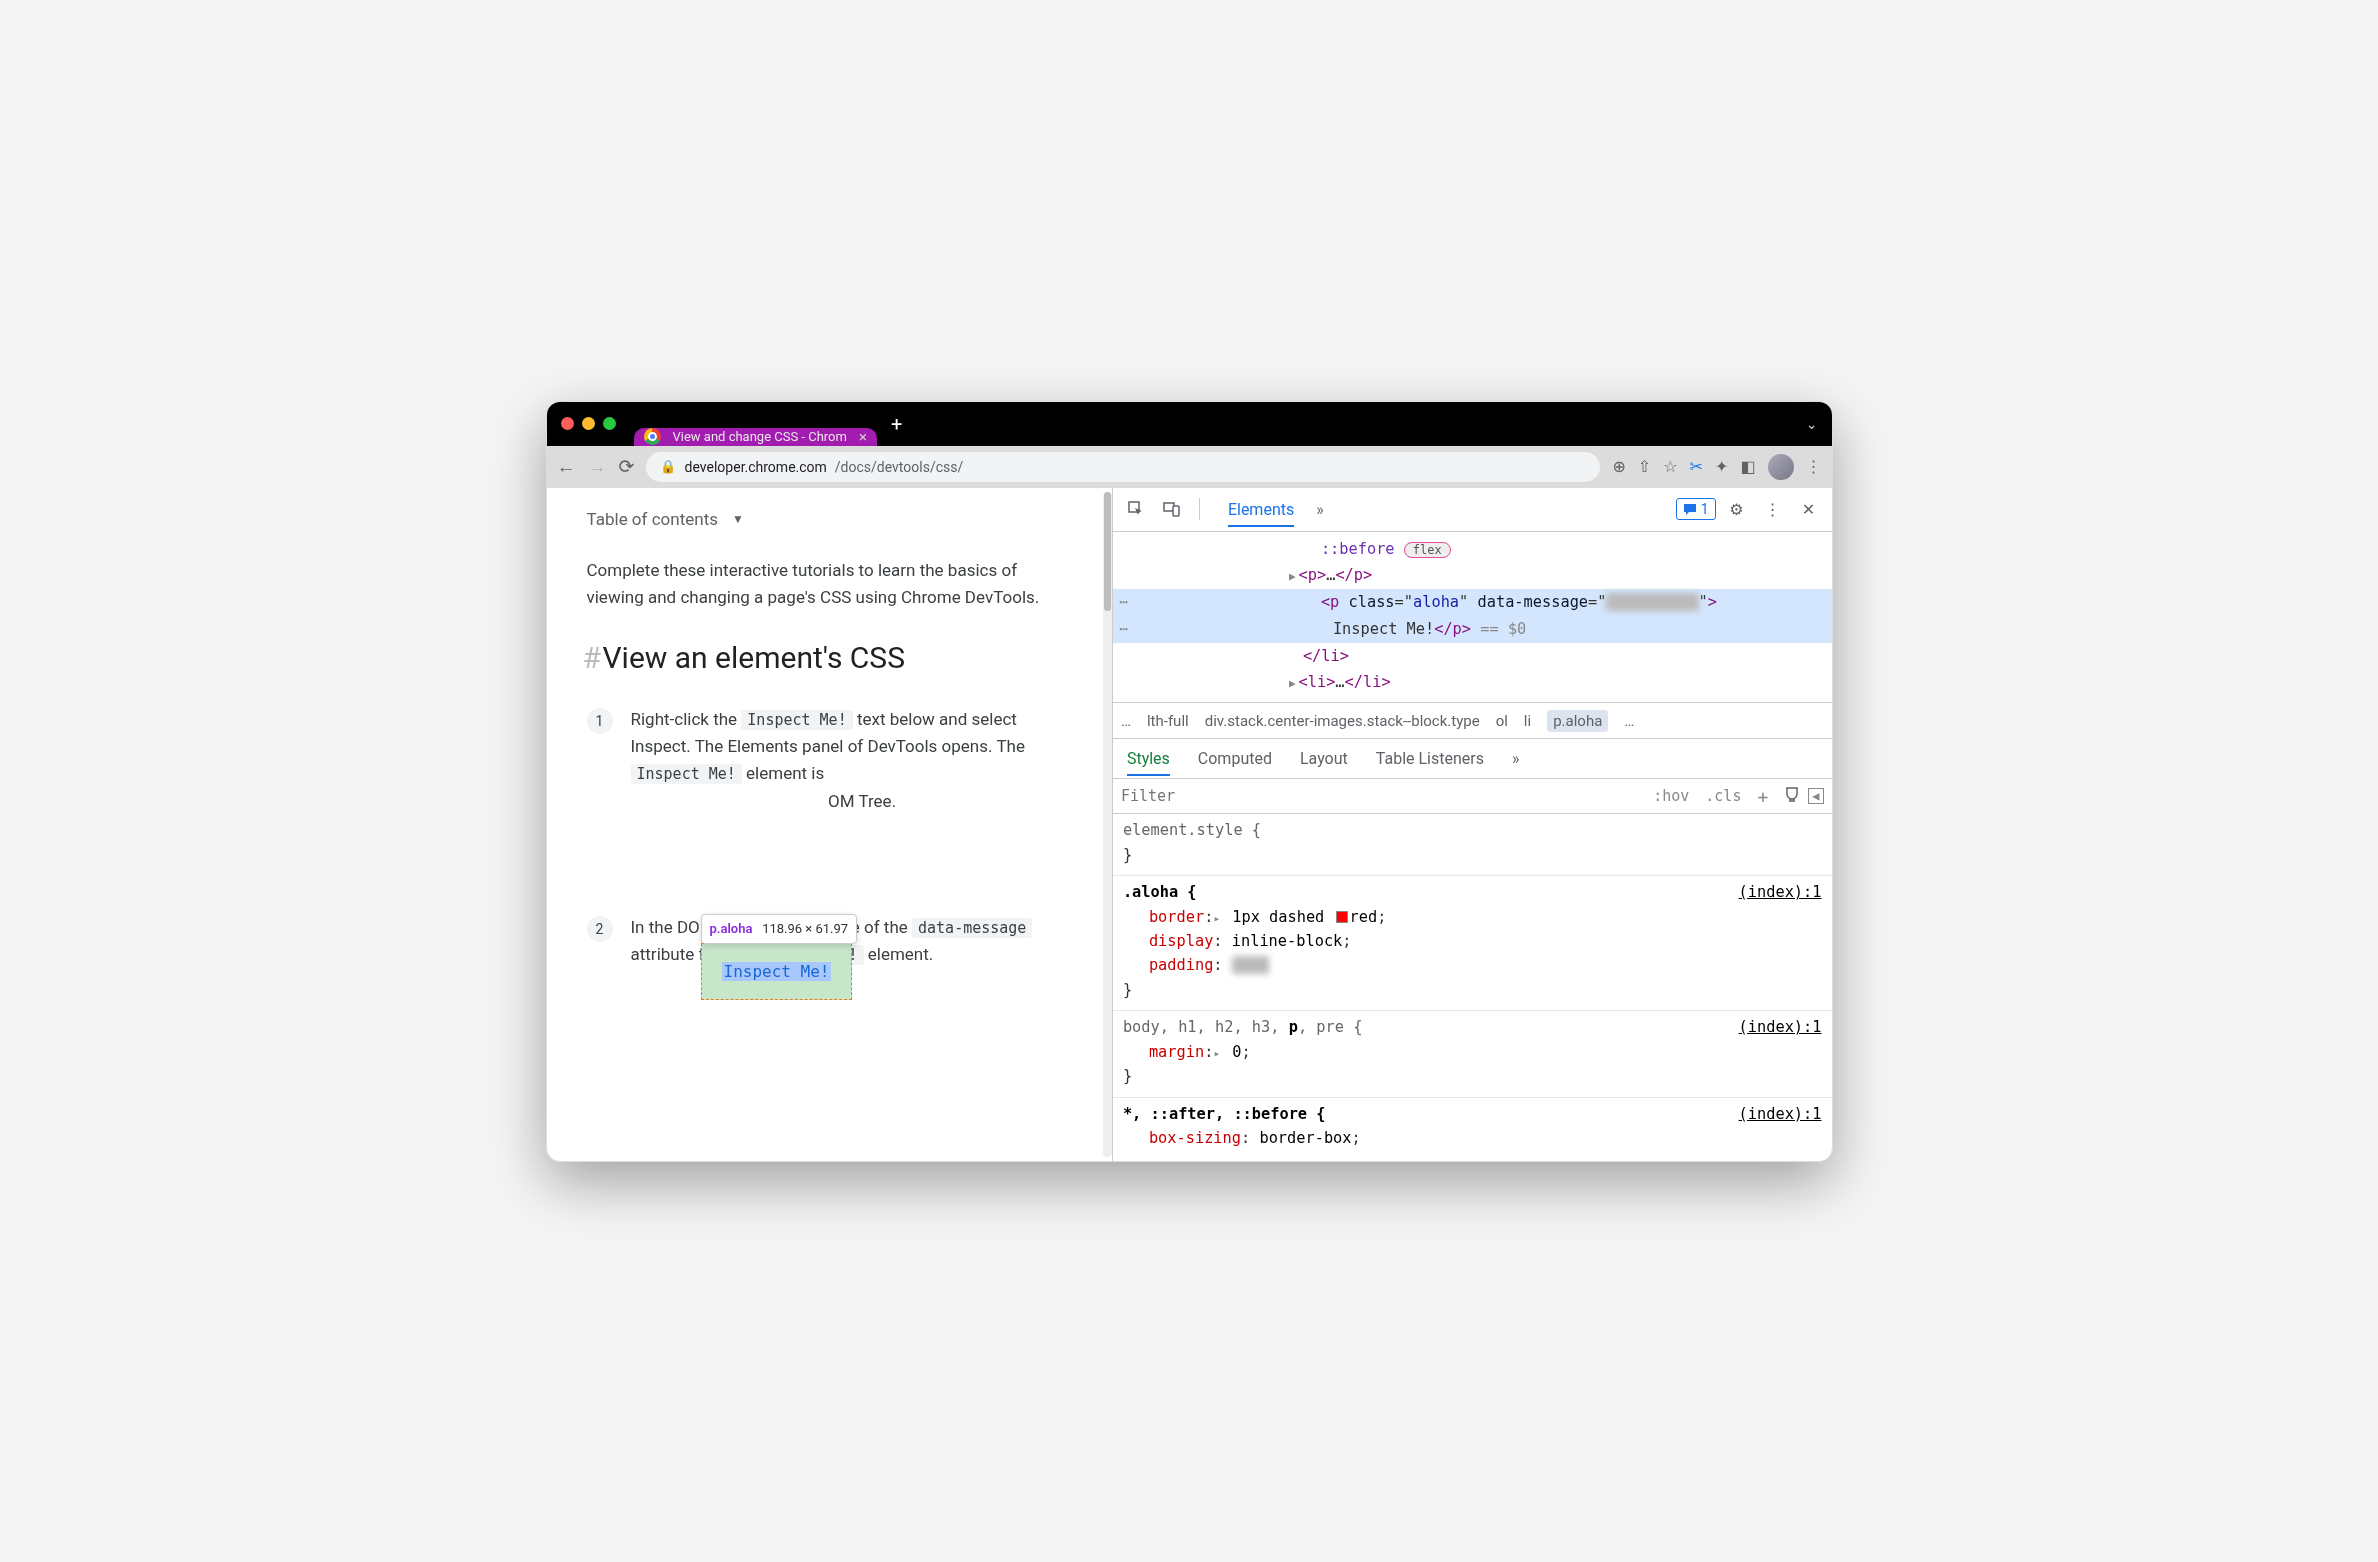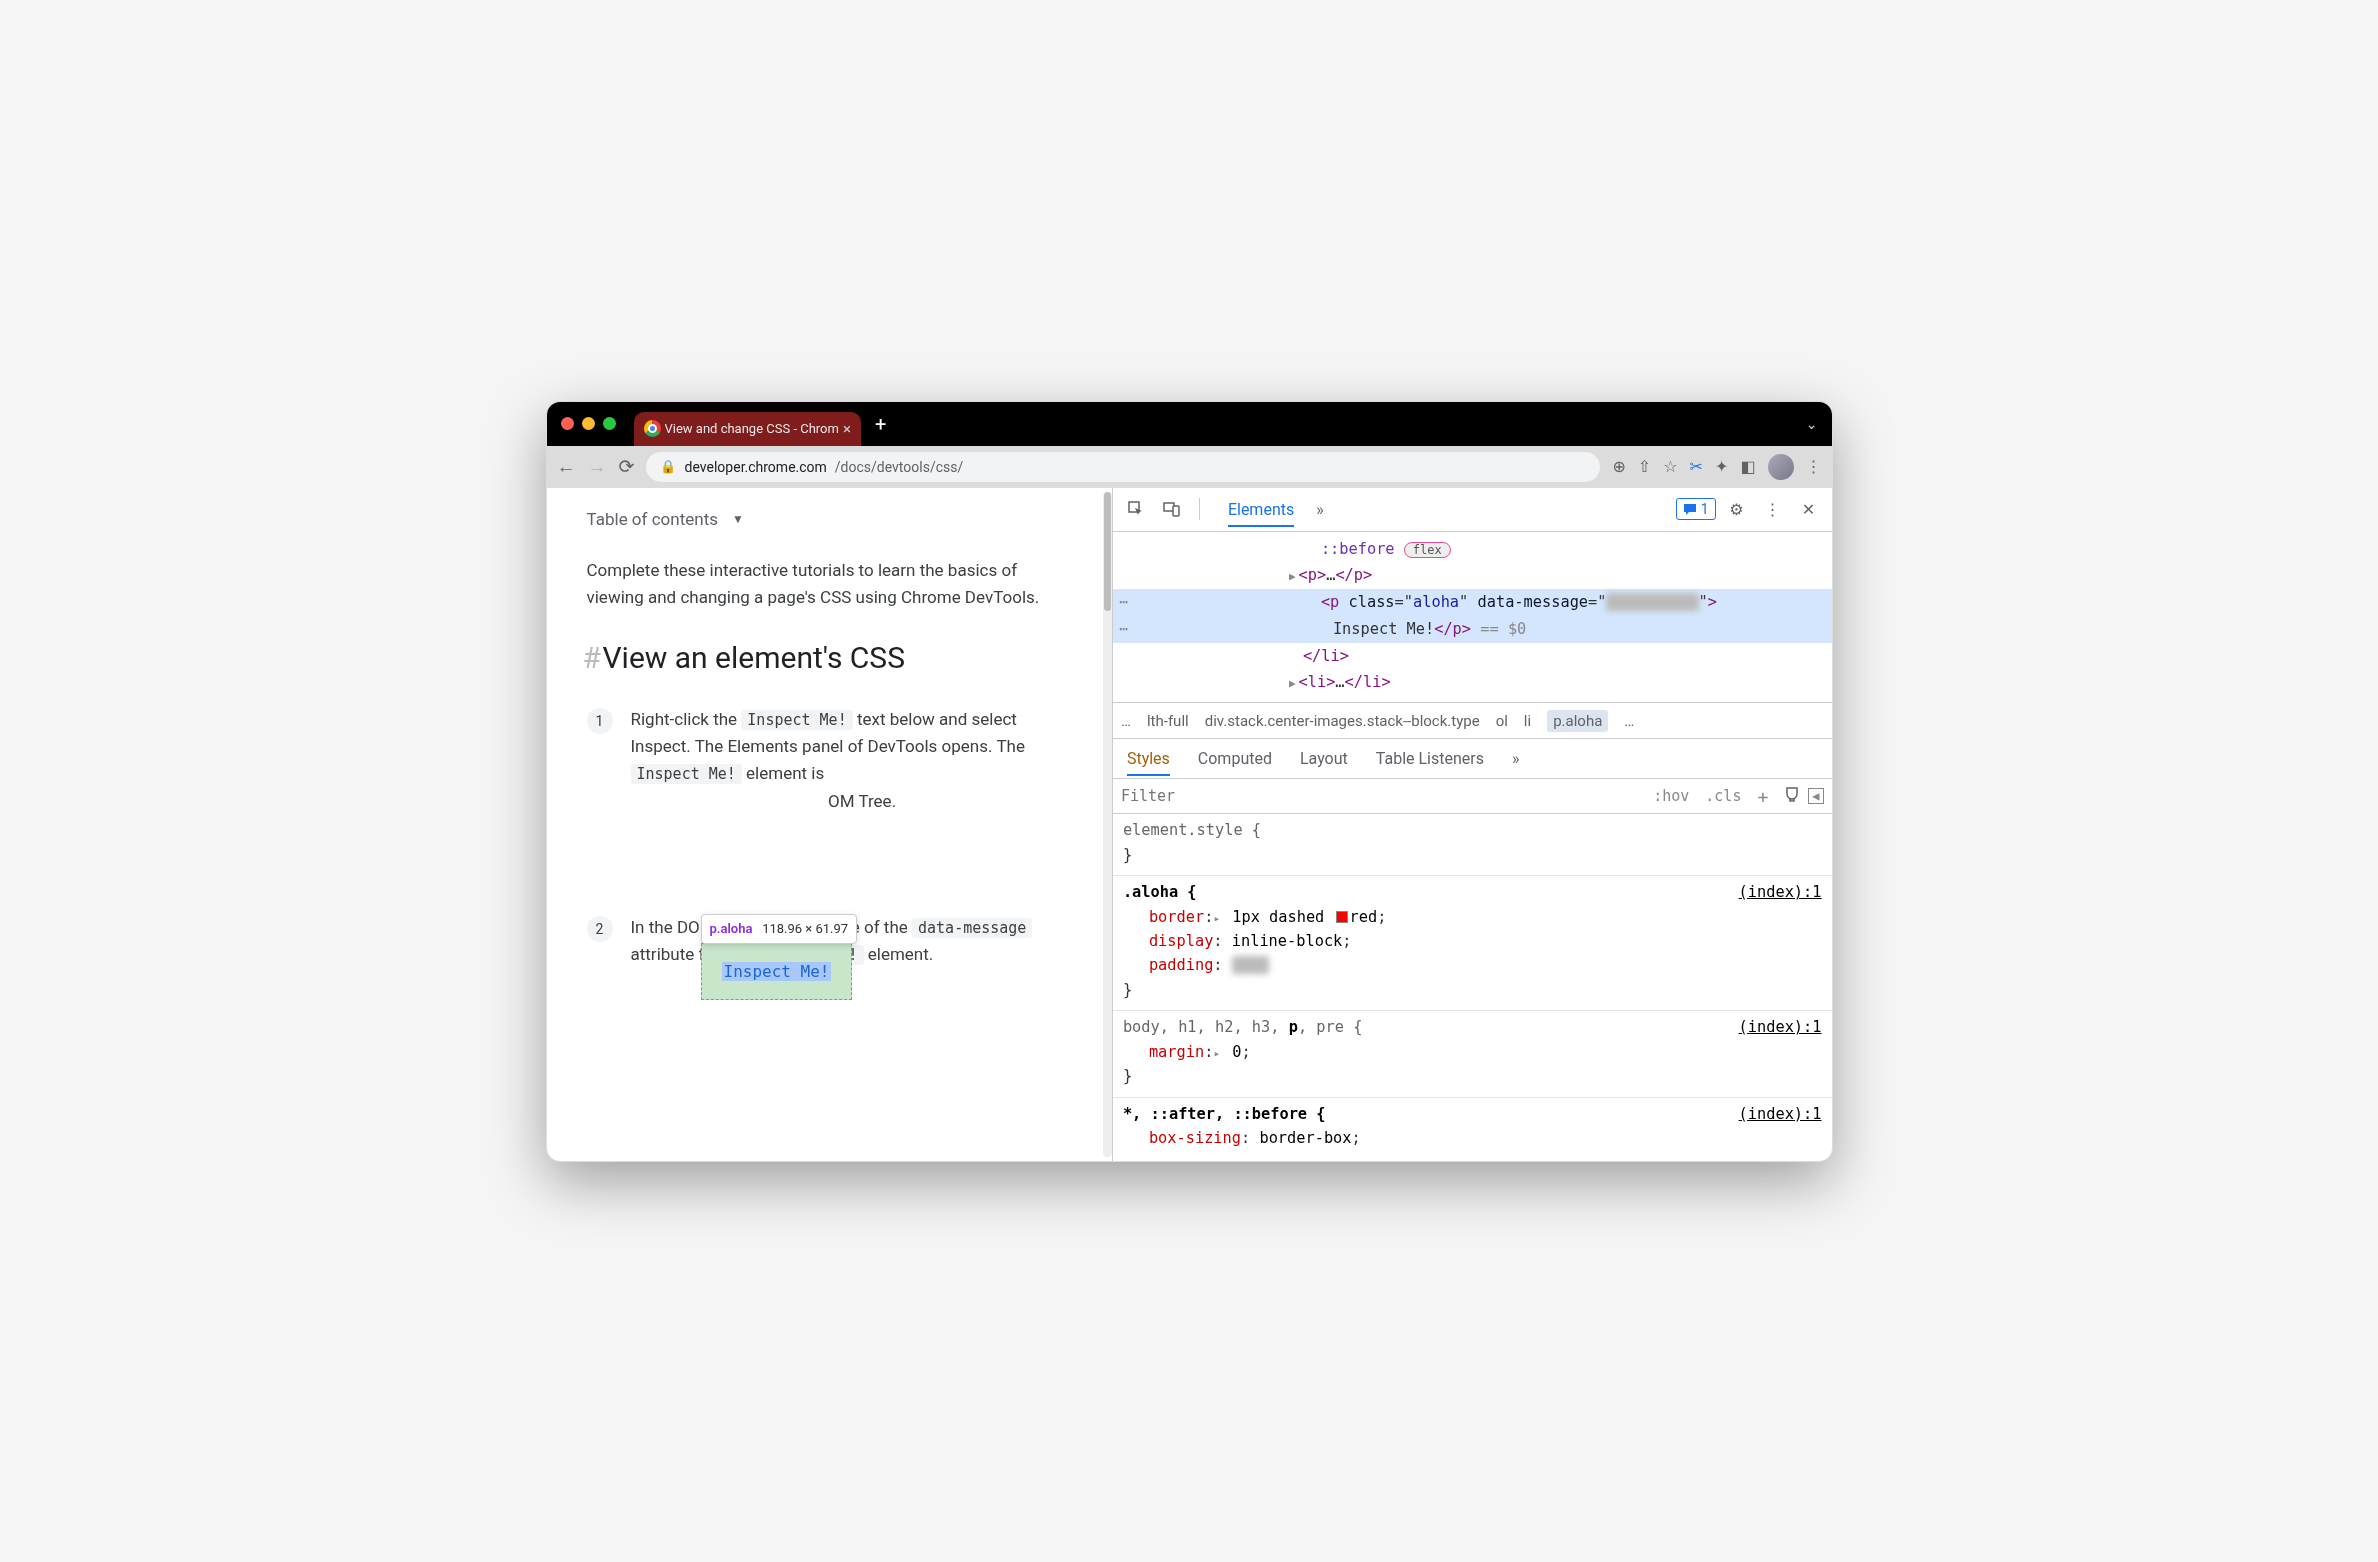--- a/index.html
+++ b/index.html
@@ -1,21 +1,21 @@
 <!DOCTYPE html>
 <html><head>
 <meta charset="utf-8">
 <style>
 *{box-sizing:border-box;margin:0;padding:0}
 body{font-family:-apple-system,BlinkMacSystemFont,"Segoe UI",Roboto,sans-serif;background:#f5f5f5;display:flex;align-items:center;justify-content:center;min-height:100vh}
 .window{width:1287px;background:#fff;border-radius:14px;overflow:hidden;box-shadow:0 20px 59px rgba(0,0,0,.35);border:1px solid #ddd}
 .titlebar{height:44px;background:#000;display:flex;align-items:center;padding:0 14px;position:relative}
 .dots{display:flex;gap:8px}
 .dot{width:13px;height:13px;border-radius:50%}
-.tab{display:flex;align-items:center;background:#7f1d1d;border-radius:10px 10px 0 0;padding:5px 10px;margin-left:18px;height:34px;align-self:flex-end;color:#e8e8e8;font-size:13px;gap:4px;max-width:257px}
+.tab{display:flex;align-items:center;background:#a21caf;border-radius:10px 10px 0 0;padding:5px 10px;margin-left:18px;height:18px;align-self:flex-end;color:#e8e8e8;font-size:13px;gap:12px;max-width:257px}
 .chrome-ico{width:17px;height:17px;border-radius:50%;background:conic-gradient(#ea4335 0 120deg,#34a853 120deg 240deg,#fbbc05 240deg 360deg);position:relative}
 .chrome-ico::after{content:"";position:absolute;inset:4px;background:#4285f4;border-radius:50%;border:2px solid #fff}
 .tab-txt{white-space:nowrap;overflow:hidden;text-overflow:ellipsis;flex:1}
 .tab-x{color:#ccc;font-size:15px}
 .plus{color:#fff;font-size:20px;margin-left:14px}
 .chev{color:#ccc;margin-left:auto;font-size:14px}
 .toolbar{height:42px;background:#dcdcdc;display:flex;align-items:center;padding:0 10px;gap:12px;color:#5f6368}
 .nav-arrow{font-size:19px;cursor:pointer}
 .nav-arrow.dis{opacity:.35}
 .addr{flex:1;background:#f1f3f4;border-radius:20px;height:30px;display:flex;align-items:center;padding:0 14px;font-size:14px;gap:8px;color:#202124}
@@ -55,21 +55,21 @@
 .attr{color:#0f172a}
 .val{color:#1a1aa6}
 .pseudo{color:#6b2fb3}
 .flexpill{background:#eee;border-radius:10px;padding:0 8px;font-size:12px;color:#555;border:1px solid #ec4899}
 .eq0{color:#888}
 .tri{color:#888;margin-right:3px;font-size:11px}
 .blur{filter:blur(3px);background:#bbb;color:transparent;border-radius:2px}
 .crumbs{border-top:1px solid #ccc;height:36px;display:flex;align-items:center;font-size:15px;color:#5f6368;padding:0 8px;gap:16px;overflow:hidden;white-space:nowrap}
 .crumbs .act{background:#dde3ef;padding:2px 6px;border-radius:3px;color:#5f6368}
 .subtabs{border-top:1px solid #ccc;height:40px;display:flex;align-items:center;gap:28px;padding:0 14px;font-size:16px;color:#5f6368}
-.subtabs .act{color:#a16207;border-bottom:2px solid #1a73e8;padding-bottom:6px;margin-bottom:-8px}
+.subtabs .act{color:#15803d;border-bottom:2px solid #1a73e8;padding-bottom:6px;margin-bottom:-8px}
 .filterbar{border-top:1px solid #ccc;border-bottom:1px solid #ccc;height:36px;display:flex;align-items:center;padding:0 8px;font-size:15px;font-family:ui-monospace,Menlo,monospace;color:#888}
 .filterbar input{flex:1;border:none;outline:none;font:inherit;color:#333;background:transparent}
 .filterbar .fb{font-family:ui-monospace,Menlo,monospace;padding:0 8px;cursor:pointer}
 .styles{flex:1;overflow:auto;font-family:ui-monospace,Menlo,monospace;font-size:15.3px;line-height:1.6}
 .rule{padding:4px 10px 8px;border-bottom:1px solid #e6e6e6;position:relative}
 .selector{color:#666}
 .selector .matched{color:#000;font-weight:700}
 .prop{padding-left:26px}
 .pname{color:#c80000}
 .pval{color:#000}

